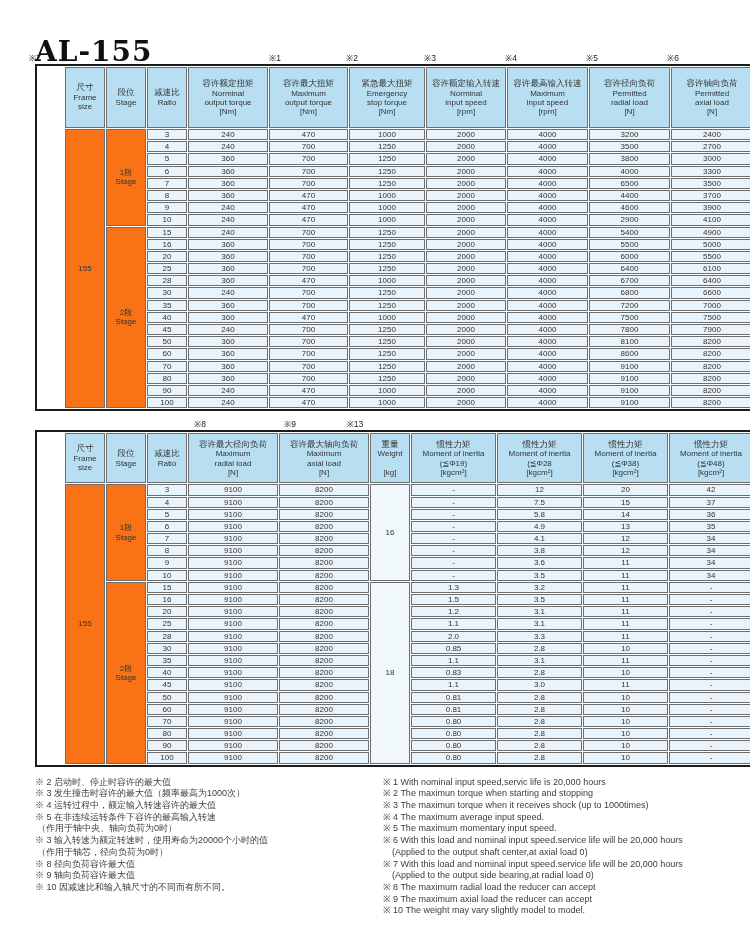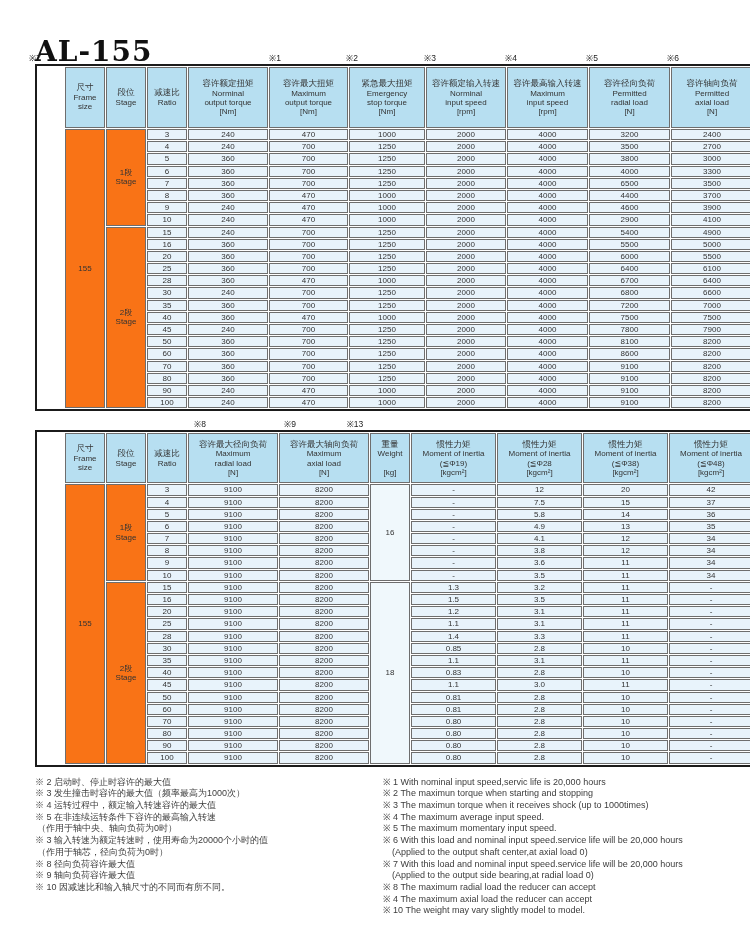--- a/index.html
+++ b/index.html
@@ -507,21 +507,21 @@
           <td>8200</td>
           <td>1.1</td>
           <td>3.1</td>
           <td>11</td>
           <td>-</td>
         </tr>
         <tr>
           <td>28</td>
           <td>9100</td>
           <td>8200</td>
-          <td>1.4</td>
+          <td>2.0</td>
           <td>3.3</td>
           <td>11</td>
           <td>-</td>
         </tr>
         <tr>
           <td>30</td>
           <td>9100</td>
           <td>8200</td>
           <td>0.85</td>
           <td>2.8</td>
@@ -629,18 +629,18 @@
         <div>※ 1 With nominal input speed,servic life is 20,000 hours</div>
         <div>※ 2 The maximun torque when starting and stopping</div>
         <div>※ 3 The maximun torque when it receives shock (up to 1000times)</div>
         <div>※ 4 The maximum average input speed.</div>
         <div>※ 5 The maximum momentary input speed.</div>
         <div>※ 6 With this load and nominal input speed.service life will be 20,000 hours</div>
         <div class="cont">(Applied to the output shaft center,at axial load 0)</div>
         <div>※ 7 With this load and nominal input speed.service life will be 20,000 hours</div>
         <div class="cont">(Applied to the output side bearing,at radial load 0)</div>
         <div>※ 8 The maximum radial load the reducer can accept</div>
-        <div>※ 4 The maximum axial load the reducer can accept</div>
+        <div>※ 9 The maximum axial load the reducer can accept</div>
         <div>※ 10 The weight may vary slightly model to model.</div>
       </div>
   </div>
 
 </div>
 
 </body></html>

